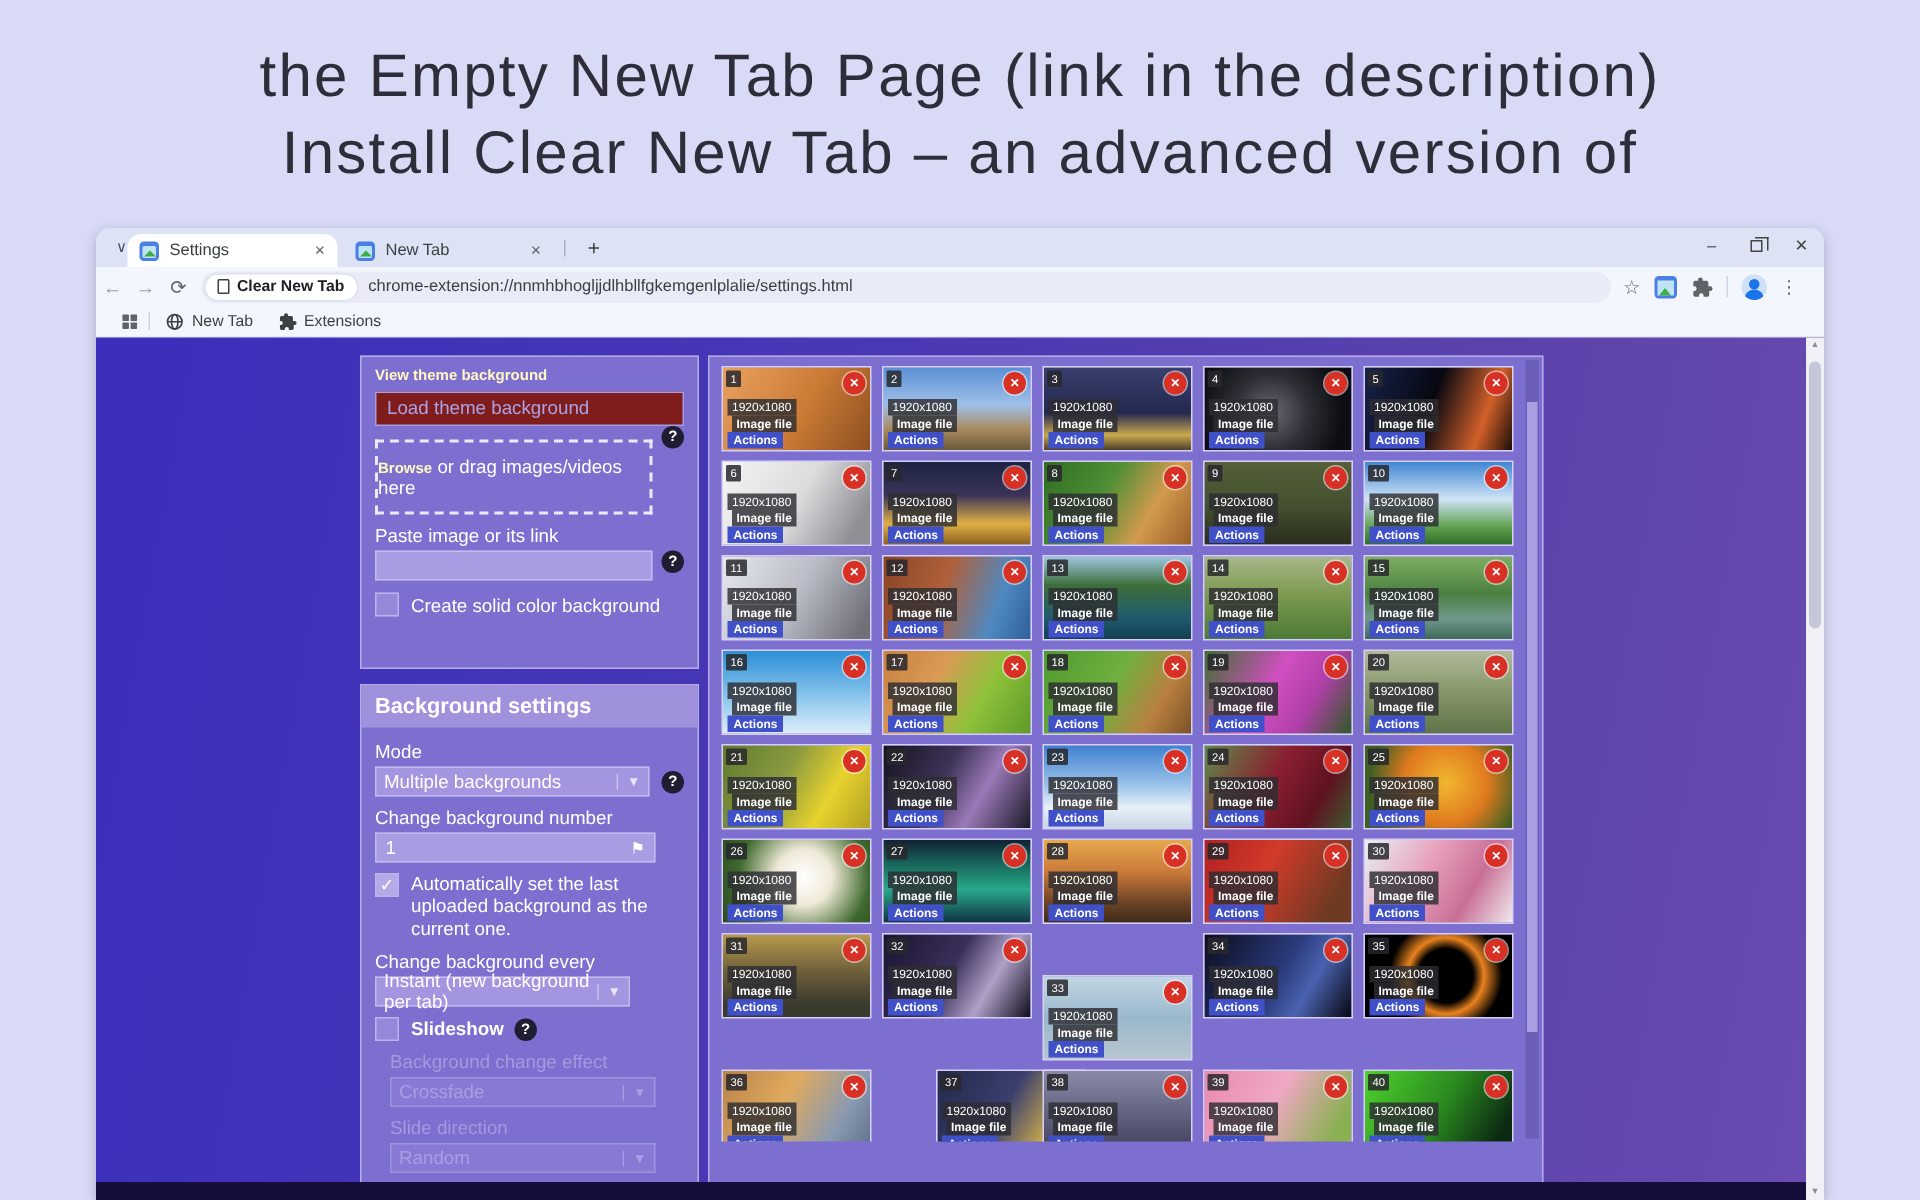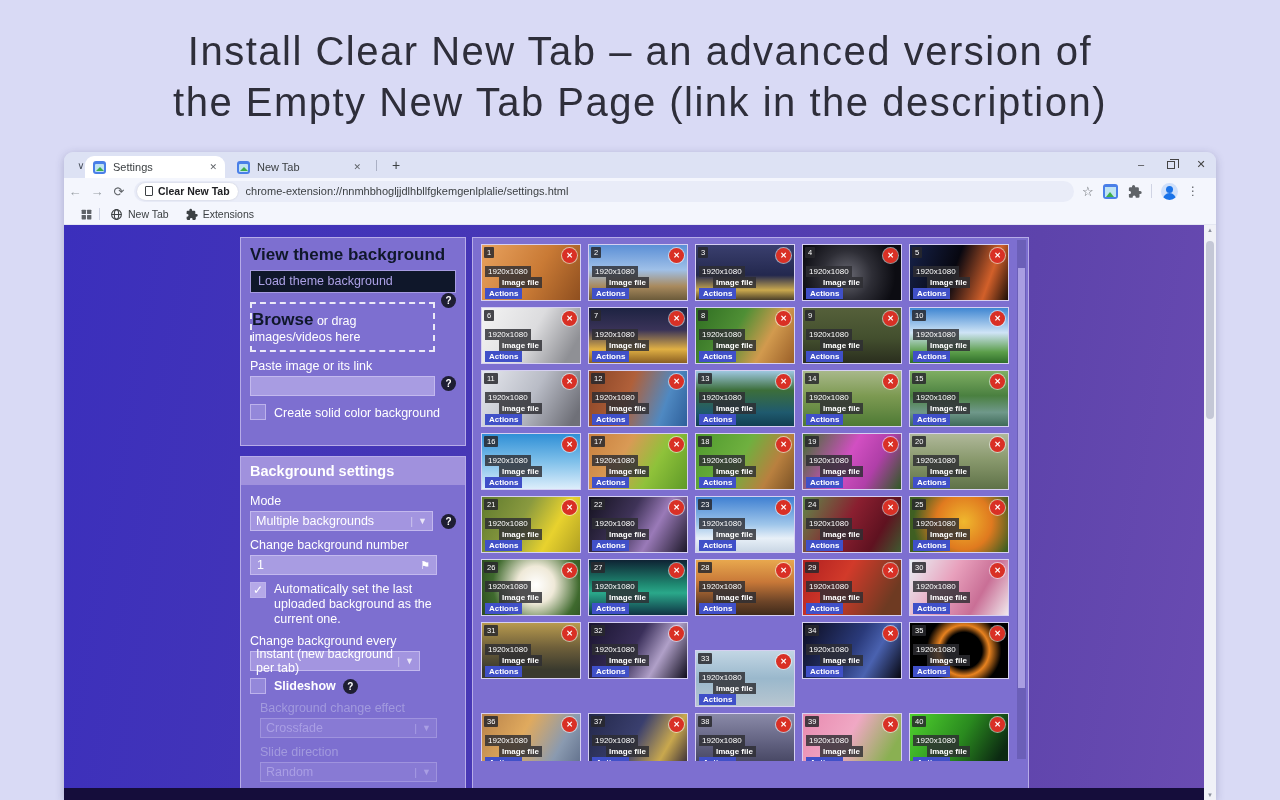--- a/index.html
+++ b/index.html
@@ -62,22 +62,22 @@
   .content { position:relative; height:575px; background:linear-gradient(100deg,#3b2fbc 0%,#4838b5 40%,#5d43ab 78%,#6a4cb2 100%); overflow:hidden; }
 
   .panel { position:absolute; background:#7d6fd0; border:1px solid #b7ace8; }
   .panel-header { height:28px; background:#a091dd; color:#fff; font-size:14.5px; font-weight:bold; line-height:28px; padding-left:9px; }
   .panel-body { padding:7px 9px; }
 
   .upload-panel { left:176px; top:12px; width:226px; height:209px; }
   .settings-panel { left:176px; top:231px; width:226px; height:352px; }
   .bg-panel { left:408px; top:12px; width:557px; height:552px; }
 
-  .link-yellow { color:#0f172a; font-size:17px; font-weight:bold; }
-  .btn-disabled { margin-top:5px; height:23px; background:#0f172a; border:1px solid #a succeeded; border:1px solid #a79ce2; color:#aca1e6; font-size:12.5px; line-height:21px; padding-left:7px; }
+  .link-yellow { color:#fef9c3; font-size:10px; font-weight:bold; }
+  .btn-disabled { margin-top:5px; height:23px; background:#7f1d1d; border:1px solid #a succeeded; border:1px solid #a79ce2; color:#aca1e6; font-size:12.5px; line-height:21px; padding-left:7px; }
   .dropzone { margin-top:9px; height:50px; border:2px dashed rgba(255,255,255,.85); display:flex; align-items:center; justify-content:center; font-size:12.5px; color:#fff; width:190px; }
   .row { display:flex; align-items:flex-start; }
   .help-ic { width:15px; height:15px; border-radius:50%; background:#1e1e33; color:#fff; font-size:10px; font-weight:bold; text-align:center; line-height:15px; flex:0 0 15px; }
   .lbl { color:#fff; font-size:12.5px; margin:7px 0 3px; }
   .lbl.first { margin-top:2px; }
   .input { height:20px; background:#a89ce2; border:1px solid #c3b9ee; }
   .paste-input { width:196px; }
   .checkrow { display:flex; margin-top:8px; align-items:flex-start; }
   .checkbox { width:16px; height:16px; background:#9488da; border:1px solid #bdb2ec; flex:0 0 16px; margin-right:8px; }
   .checkbox.checked { background:#b5a9e8; color:#fff; font-size:12px; line-height:15px; text-align:center; }
@@ -94,37 +94,37 @@
   .sel-wrap { display:flex; align-items:center; gap:8px; }
   .sel-flex { flex:1; }
 
   
   .bg-body { position:relative; height:523px; overflow:hidden; }
   .grid { display:grid; grid-template-columns:repeat(5,100px); gap:6px 7px; padding:6px 8px; }
   .thumb { position:relative; width:100px; height:57px; border:1px solid #d6d0f2; overflow:hidden; }
   .t-num { position:absolute; left:2px; top:2px; background:rgba(40,40,45,.85); color:#fff; font-size:7.5px; padding:1px 3px; border-radius:1px; }
   .t-x { position:absolute; right:3px; top:3px; width:15px; height:15px; border-radius:50%; background:#d93025; color:#fff; font-size:8px; font-weight:bold; text-align:center; line-height:15px; box-shadow:0 0 0 1px rgba(255,255,255,.55); }
   .t-res { position:absolute; left:3px; bottom:23px; background:rgba(45,45,50,.82); color:#fff; font-size:8px; padding:1px 3px; }
-  .t-file { position:absolute; left:17px; bottom:12px; background:rgba(45,45,50,.82); color:#fff; font-size:8px; font-weight:bold; padding:1px 3px; }
+  .t-file { position:absolute; left:6px; bottom:12px; background:rgba(45,45,50,.82); color:#fff; font-size:8px; font-weight:bold; padding:1px 3px; }
   .t-act { position:absolute; left:3px; bottom:1px; background:#4050c8; color:#fff; font-size:8px; font-weight:bold; padding:1px 4px; }
 
   
   .panel-scroll { position:absolute; right:2px; top:2px; bottom:2px; width:9px; background:rgba(30,20,80,.18); }
   .panel-scroll .thumb-bar { position:absolute; left:1px; right:1px; top:28px; height:420px; background:#a99ee2; }
   .browser-scroll { position:absolute; right:0; top:0; bottom:0; width:12px; background:#f0f1f7; z-index:8; }
   .browser-scroll .arrow { position:absolute; left:0; width:12px; text-align:center; font-size:6px; color:#8a8f9c; }
   .browser-scroll .thumb-bar { position:absolute; left:2px; width:8px; top:16px; height:178px; background:#c4c7d6; border-radius:4px; }
   .dark-strip { position:absolute; left:0; width:1152px; top:563px; height:12px; background:#150d3b; z-index:6; }
 </style>
 </head>
 <body>
 
 <div class="banner">
+  <div>the Empty New Tab Page (link in the description)</div>
   <div>Install Clear New Tab – an advanced version of</div>
-  <div>the Empty New Tab Page (link in the description)</div>
 </div>
 
 <div class="window">
 
   <div class="tabstrip">
     <div class="tab-chevron">∨</div>
     <div class="tab active">
       <span class="favicon"></span>
       <span class="tab-title">Settings</span>
       <span class="tab-close">✕</span>
@@ -526,21 +526,21 @@
               <span class="t-file">Image file</span>
               <span class="t-act">Actions</span>
             </div>
             <div class="thumb" style="background: linear-gradient(120deg, rgb(184, 130, 74) 0%, rgb(224, 170, 94) 40%, rgb(138, 154, 176) 75%, rgb(95, 110, 138) 100%);">
               <span class="t-num">36</span>
               <span class="t-x">✕</span>
               <span class="t-res">1920x1080</span>
               <span class="t-file">Image file</span>
               <span class="t-act">Actions</span>
             </div>
-            <div class="thumb" style="background: linear-gradient(120deg, rgb(35, 40, 74) 0%, rgb(58, 63, 110) 45%, rgb(201, 168, 78) 75%, rgb(42, 34, 56) 100%);">
+            <div class="thumb" style="background: linear-gradient(120deg, rgb(35, 40, 74) 0%, rgb(58, 63, 110) 45%, rgb(201, 168, 78) 75%, rgb(42, 34, 56) 100%); margin-left: 36px;">
               <span class="t-num">37</span>
               <span class="t-x">✕</span>
               <span class="t-res">1920x1080</span>
               <span class="t-file">Image file</span>
               <span class="t-act">Actions</span>
             </div>
             <div class="thumb" style="background: linear-gradient(rgb(138, 138, 168) 0%, rgb(95, 95, 126) 55%, rgb(63, 63, 90) 100%);">
               <span class="t-num">38</span>
               <span class="t-x">✕</span>
               <span class="t-res">1920x1080</span>

